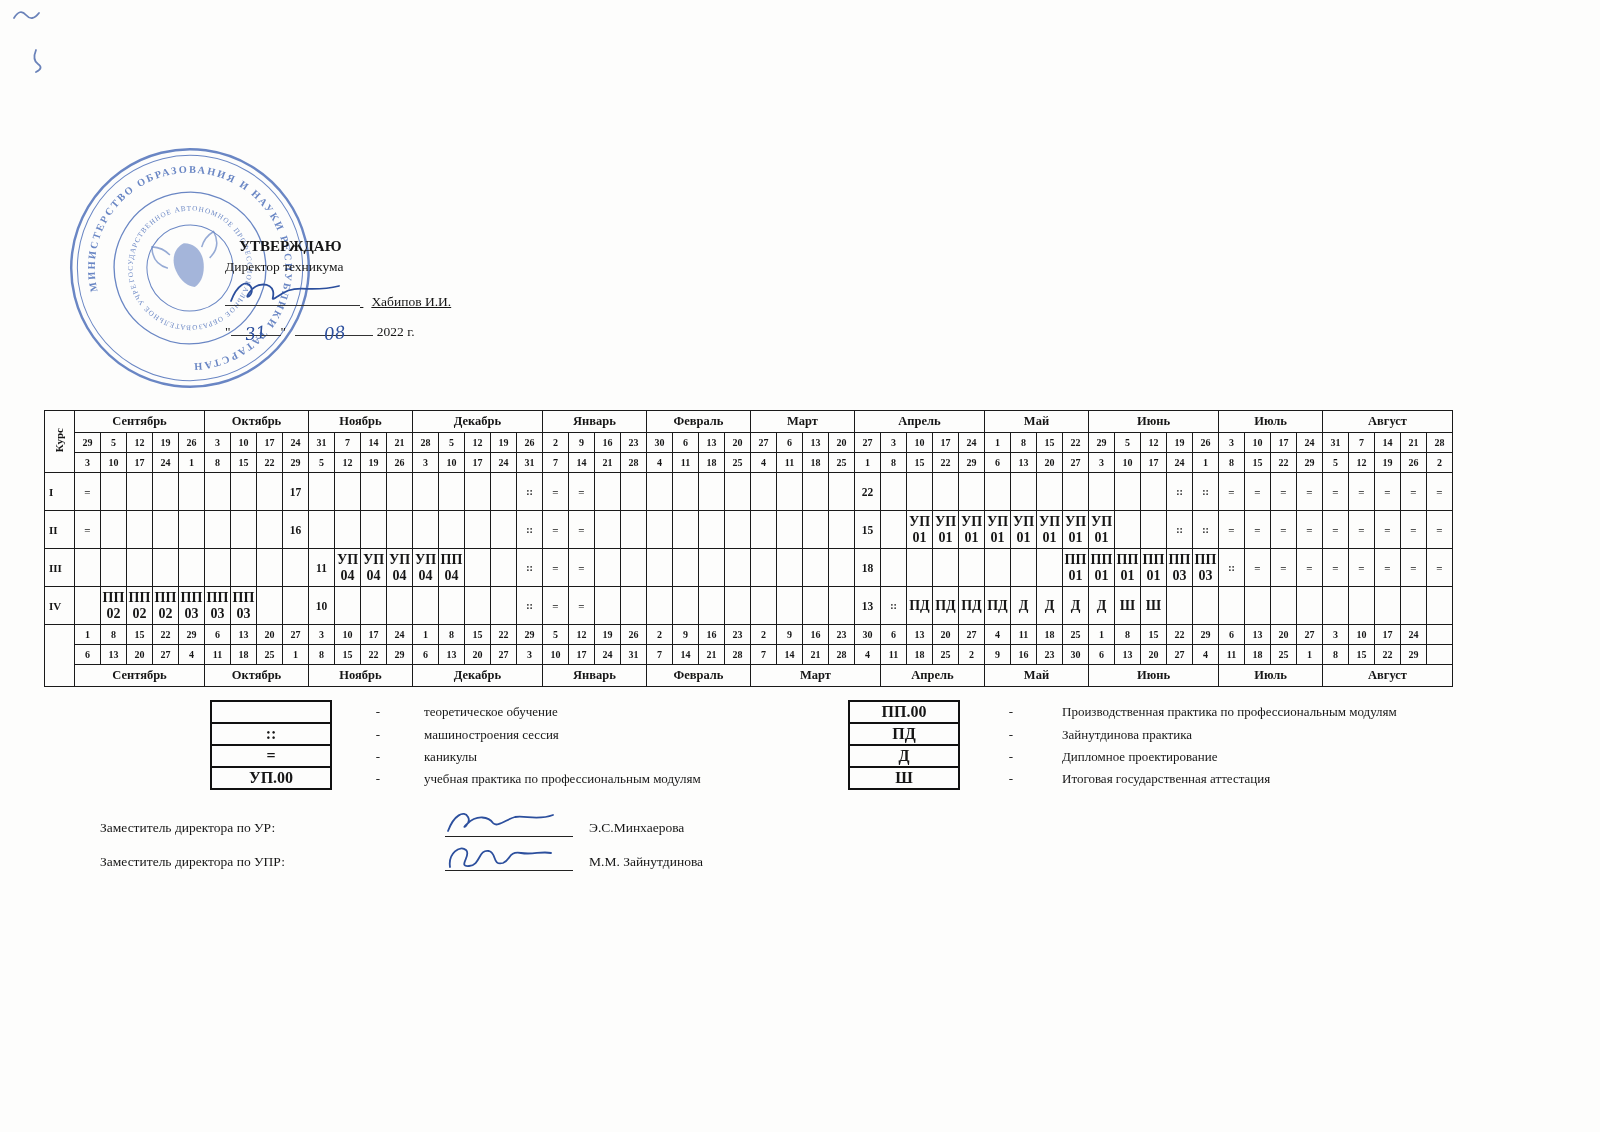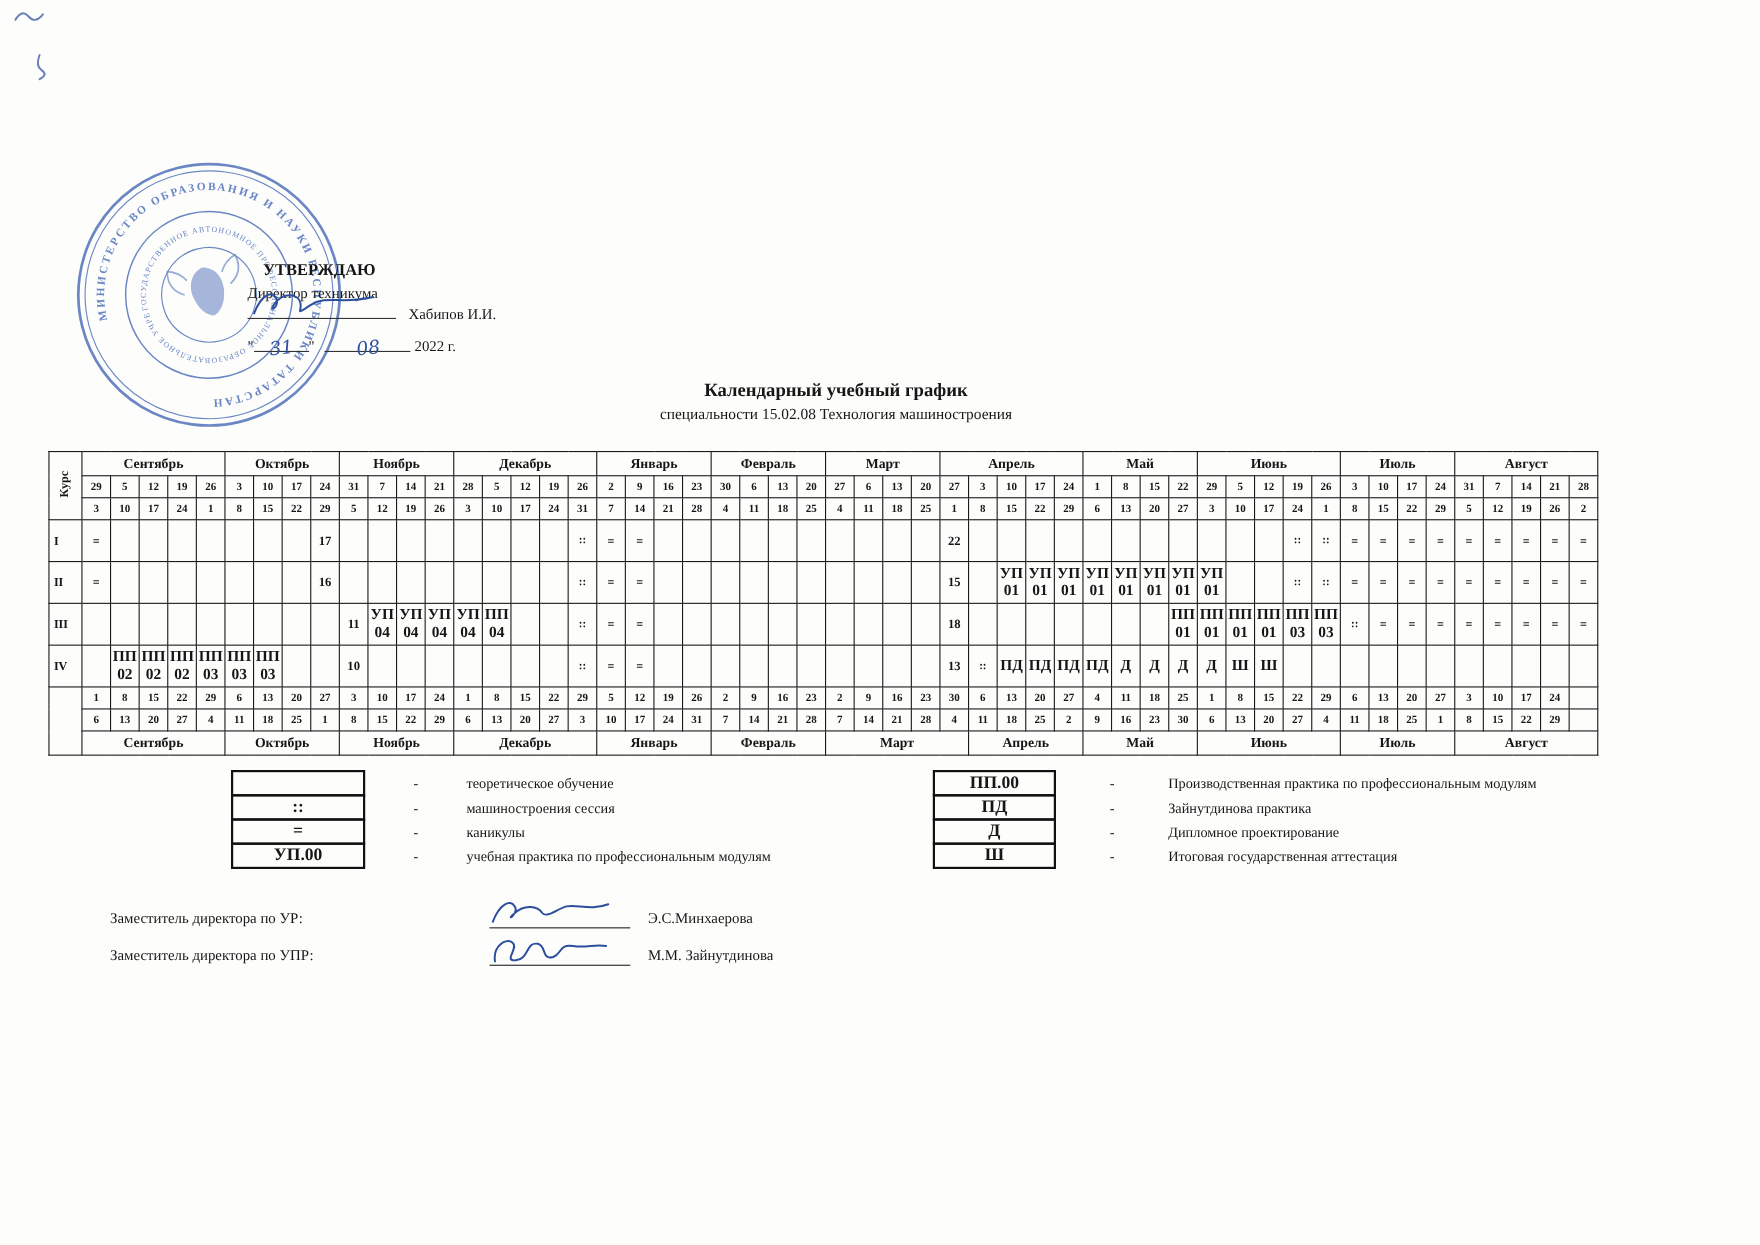--- a/index.html
+++ b/index.html
@@ -14,21 +14,21 @@
 
   
   .stamp{position:absolute;left:62px;top:140px;width:256px;height:256px;pointer-events:none;}
   .st-outer{font-size:10px;letter-spacing:2px;font-weight:bold;fill:#4a6db8;font-family:"Liberation Serif",serif;}
   .st-inner{font-size:7px;letter-spacing:1px;fill:#4a6db8;font-family:"Liberation Serif",serif;}
 
   
   .approval{position:absolute;left:225px;top:238px;width:320px;font-size:13.5px;}
   .ap-head{font-weight:bold;font-size:15px;margin-left:14px;}
   .ap-line1{margin-top:4px;}
-  .ap-sig{white-space:nowrap;}
+  .ap-sig{margin-top:16px;white-space:nowrap;text-decoration:underline;}
   .sigline{display:inline-block;width:135px;border-bottom:1px solid #333;position:relative;height:14px;vertical-align:baseline;}
   .sigline svg{position:absolute;left:2px;bottom:-4px;overflow:visible;}
   .ap-name{margin-left:8px;}
   .ap-date{margin-top:10px;white-space:nowrap;}
   .seg{display:inline-block;width:50px;border-bottom:1px solid #333;text-align:center;height:15px;}
   .seg2{width:78px;margin-left:6px;}
   .hand{color:#2c4f9d;font-size:17px;font-style:italic;display:inline-block;transform:rotate(-7deg);position:relative;top:3px;font-family:"DejaVu Serif",serif;}
   .pen{stroke:#2c4f9d;stroke-width:1.8;fill:none;stroke-linecap:round;}
 
   
@@ -60,21 +60,21 @@
   .lg-box{border:2px solid #111;height:20px;line-height:19px;text-align:center;font-weight:bold;font-size:16px;box-sizing:content-box;}
   .legend-left .lg-box{flex:0 0 118px;width:118px;}
   .legend-right .lg-box{flex:0 0 108px;width:108px;}
   .lg-dash{text-align:center;}
   .legend-left .lg-dash{flex:0 0 92px;}
   .legend-right .lg-dash{flex:0 0 102px;}
   .lg-label{white-space:nowrap;}
 
   
   .footer{position:absolute;left:100px;top:820px;font-size:13.5px;}
-  .f-row{display:flex;align-items:center;height:30px;margin-bottom:4px;}
+  .f-row{display:flex;align-items:flex-start;height:30px;margin-bottom:4px;}
   .f-role{width:345px;}
   .f-sig{width:128px;border-bottom:1.5px solid #222;position:relative;height:16px;margin-right:16px;}
   .f-sig svg{position:absolute;left:0;bottom:-3px;overflow:visible;}
   .f-name{padding-bottom:1px;}
 </style>
 </head>
 <body>
 
 <div class="page">
 
@@ -115,24 +115,20 @@
       </span>
       <span class="ap-name">Хабипов И.И.</span>
     </div>
     <div class="ap-date">
       <span>"</span><span class="seg"><span class="hand">31</span></span><span>"</span>
       <span class="seg seg2"><span class="hand">08</span></span>
       <span>2022 г.</span>
     </div>
   </div>
 
-  <div class="titleblock">
-    <div class="t-main">Календарный учебный график</div>
-    <div class="t-sub">специальности 15.02.08 Технология машиностроения</div>
-  </div>
 
   <div class="tablewrap">
     <table class="cal">
         <colgroup>
           <col style="width: 30px;">
           <col style="width: 26px;">
           <col style="width: 26px;">
           <col style="width: 26px;">
           <col style="width: 26px;">
           <col style="width: 26px;">

